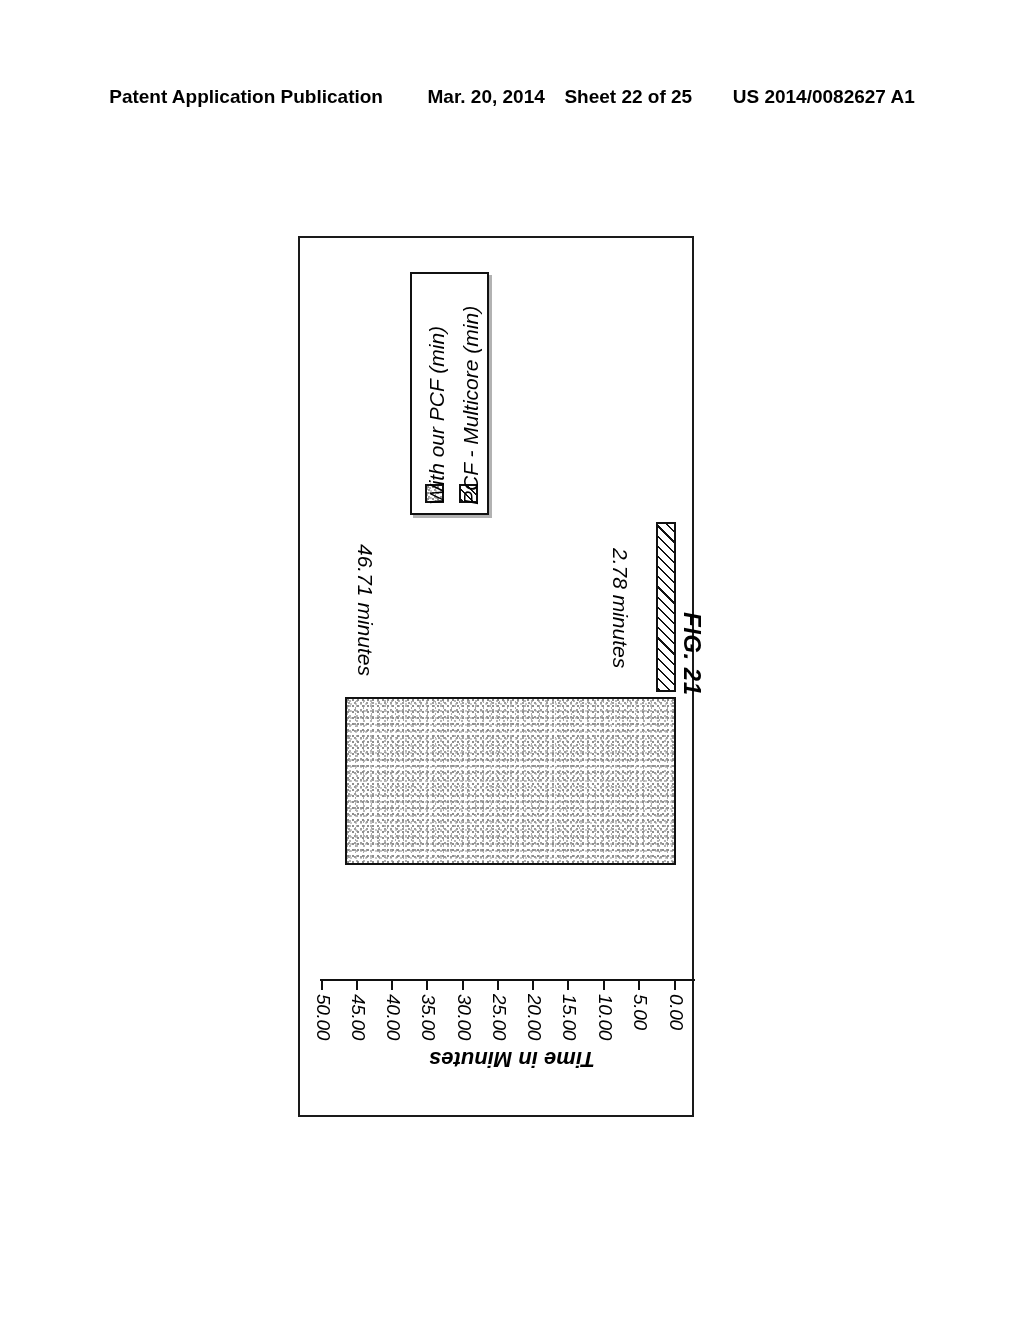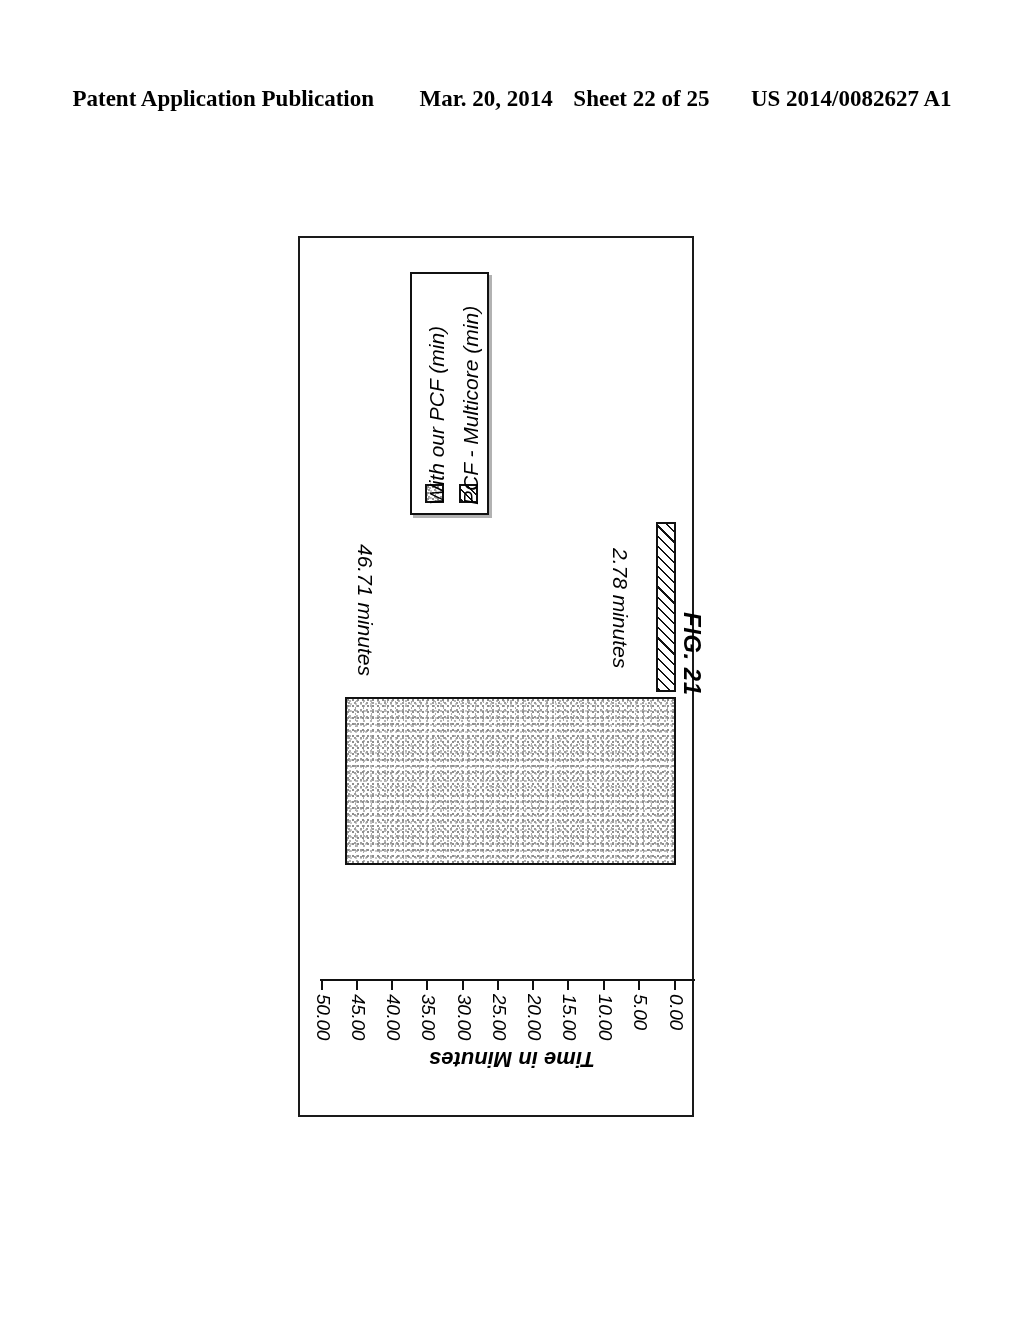--- a/index.html
+++ b/index.html
@@ -15,23 +15,23 @@
     overflow: hidden;
   }
 
   
   #patent-header {
     position: absolute;
     left: 0;
     top: 86px;
     width: 1024px;
     text-align: center;
-    font-family: Liberation Serif, serif;
+    font-family: Liberation Sans, sans-serif;
     font-weight: bold;
-    font-size: 23px;
+    font-size: 19px;
     color: #000;
     white-space: nowrap;
   }
   #patent-header .hdr-seg { display: inline-block; }
   .gap-lg { display: inline-block; width: 34px; }
   .gap-sm { display: inline-block; width: 9px; }
   .gap-md { display: inline-block; width: 30px; }
 
   
   #chart-frame {

